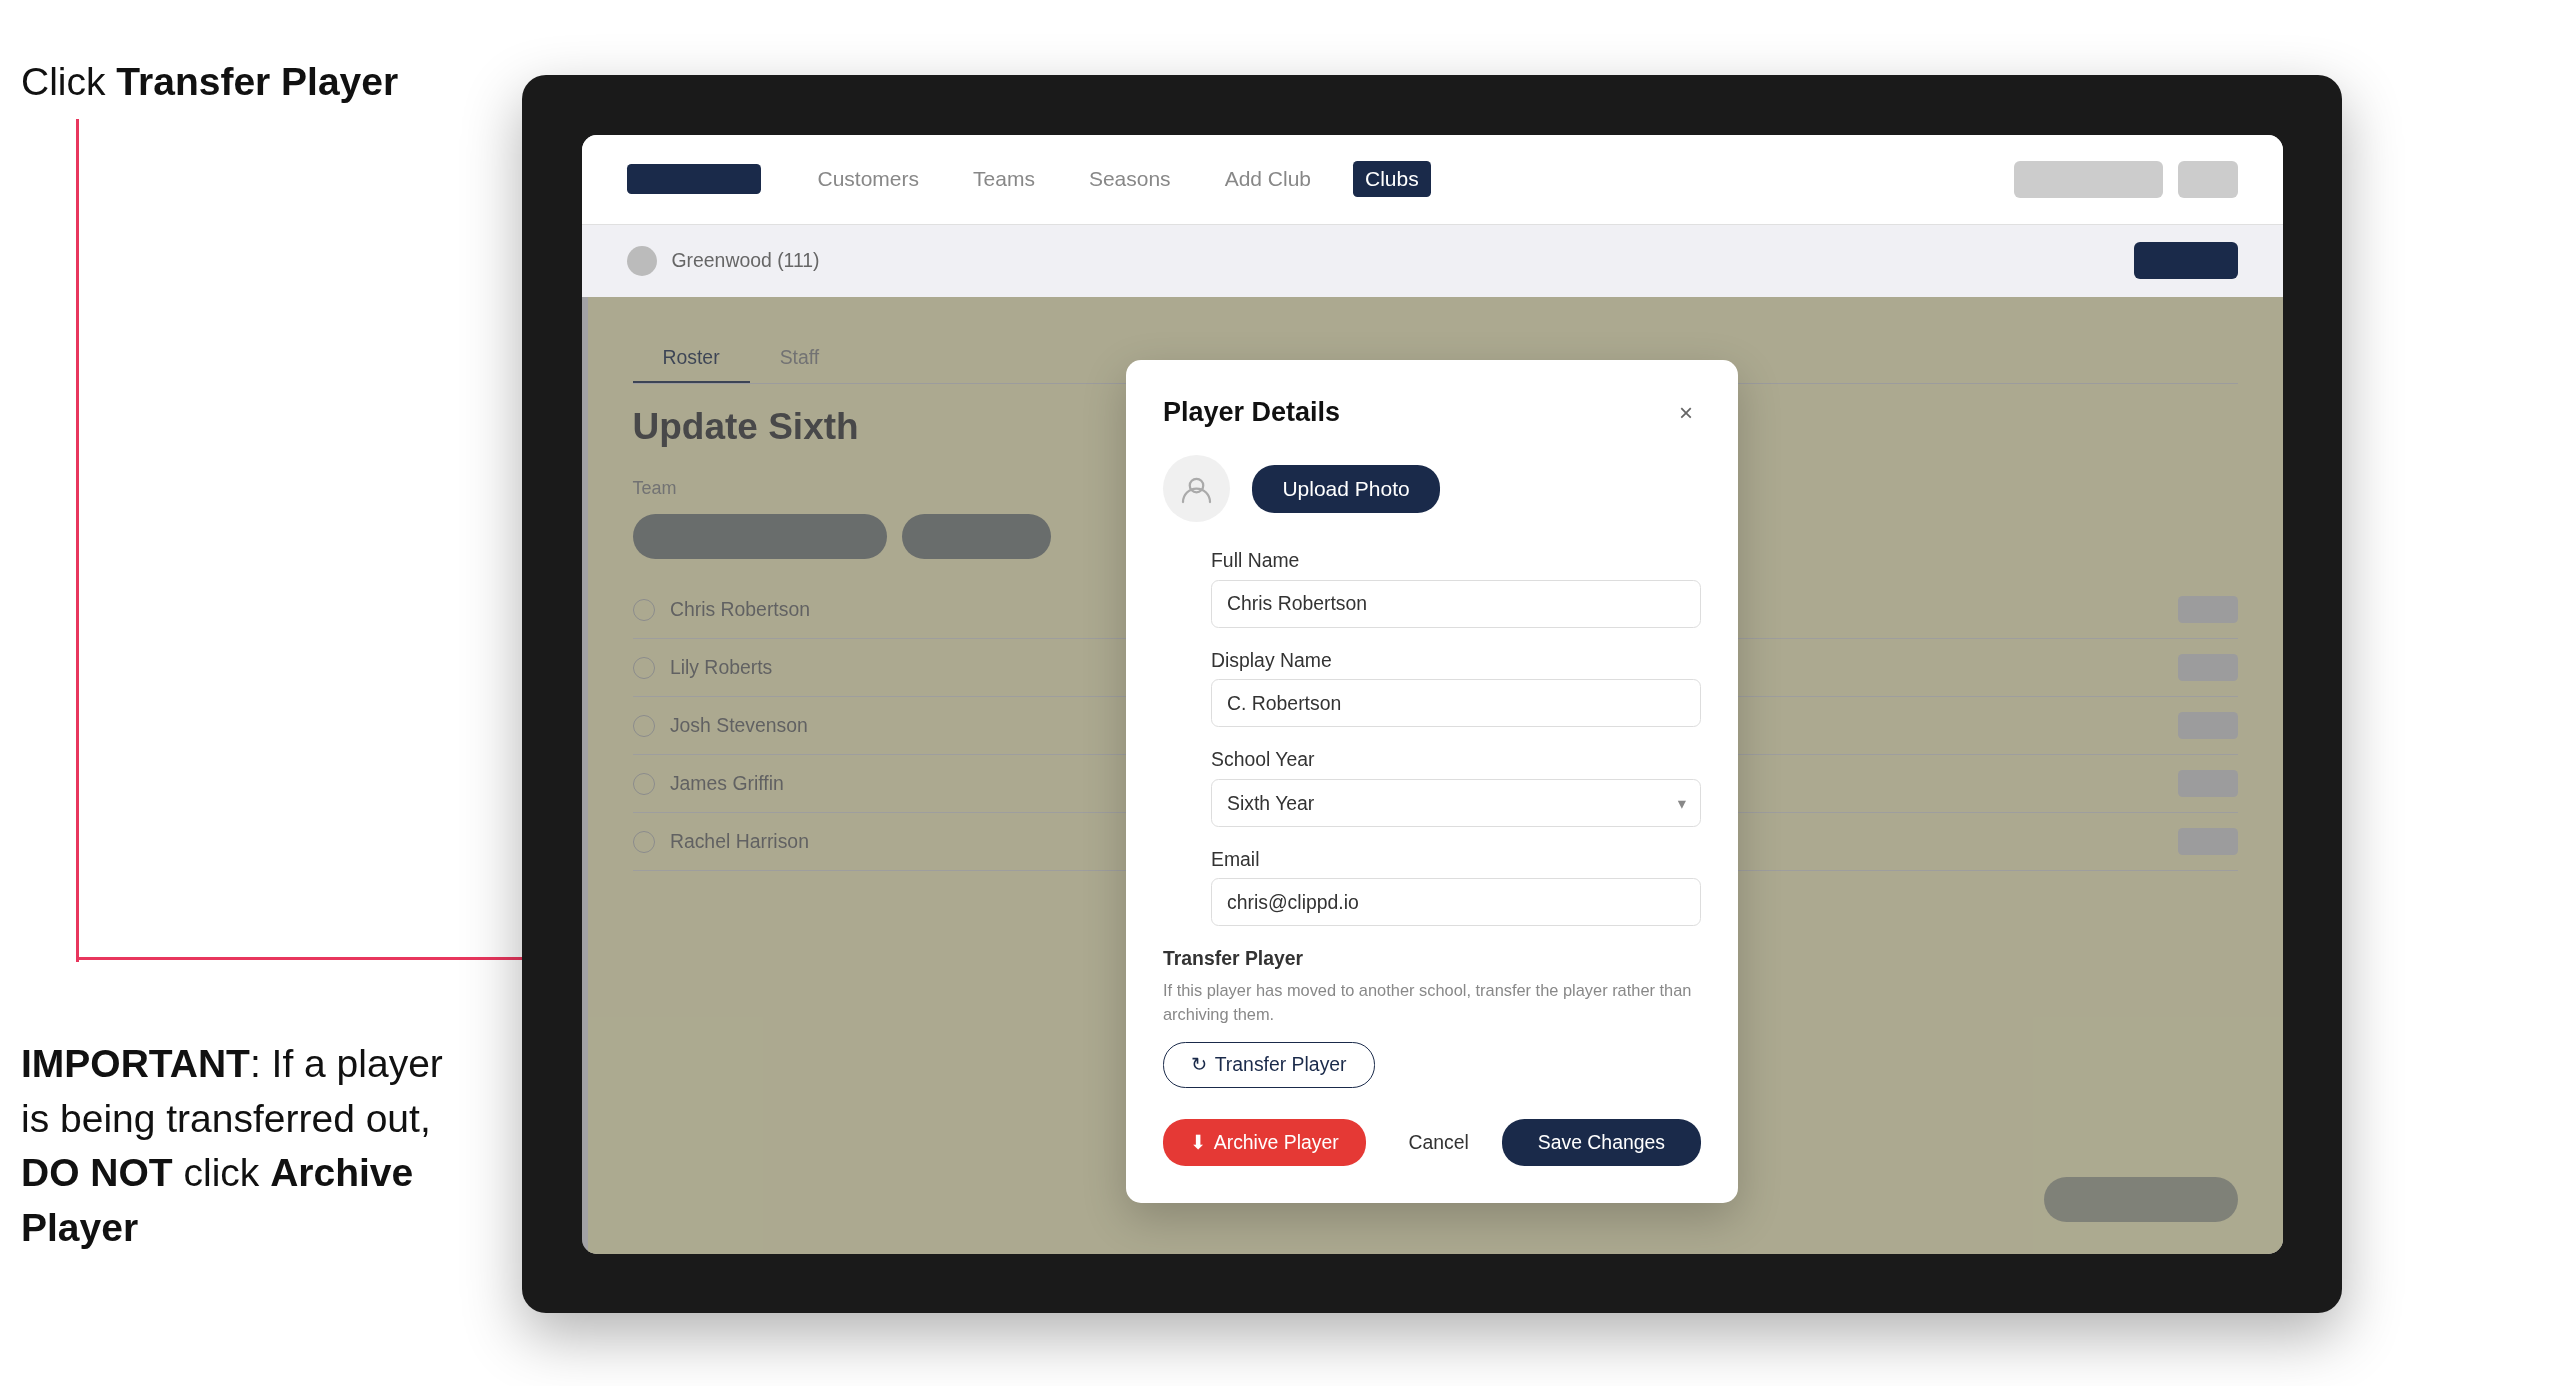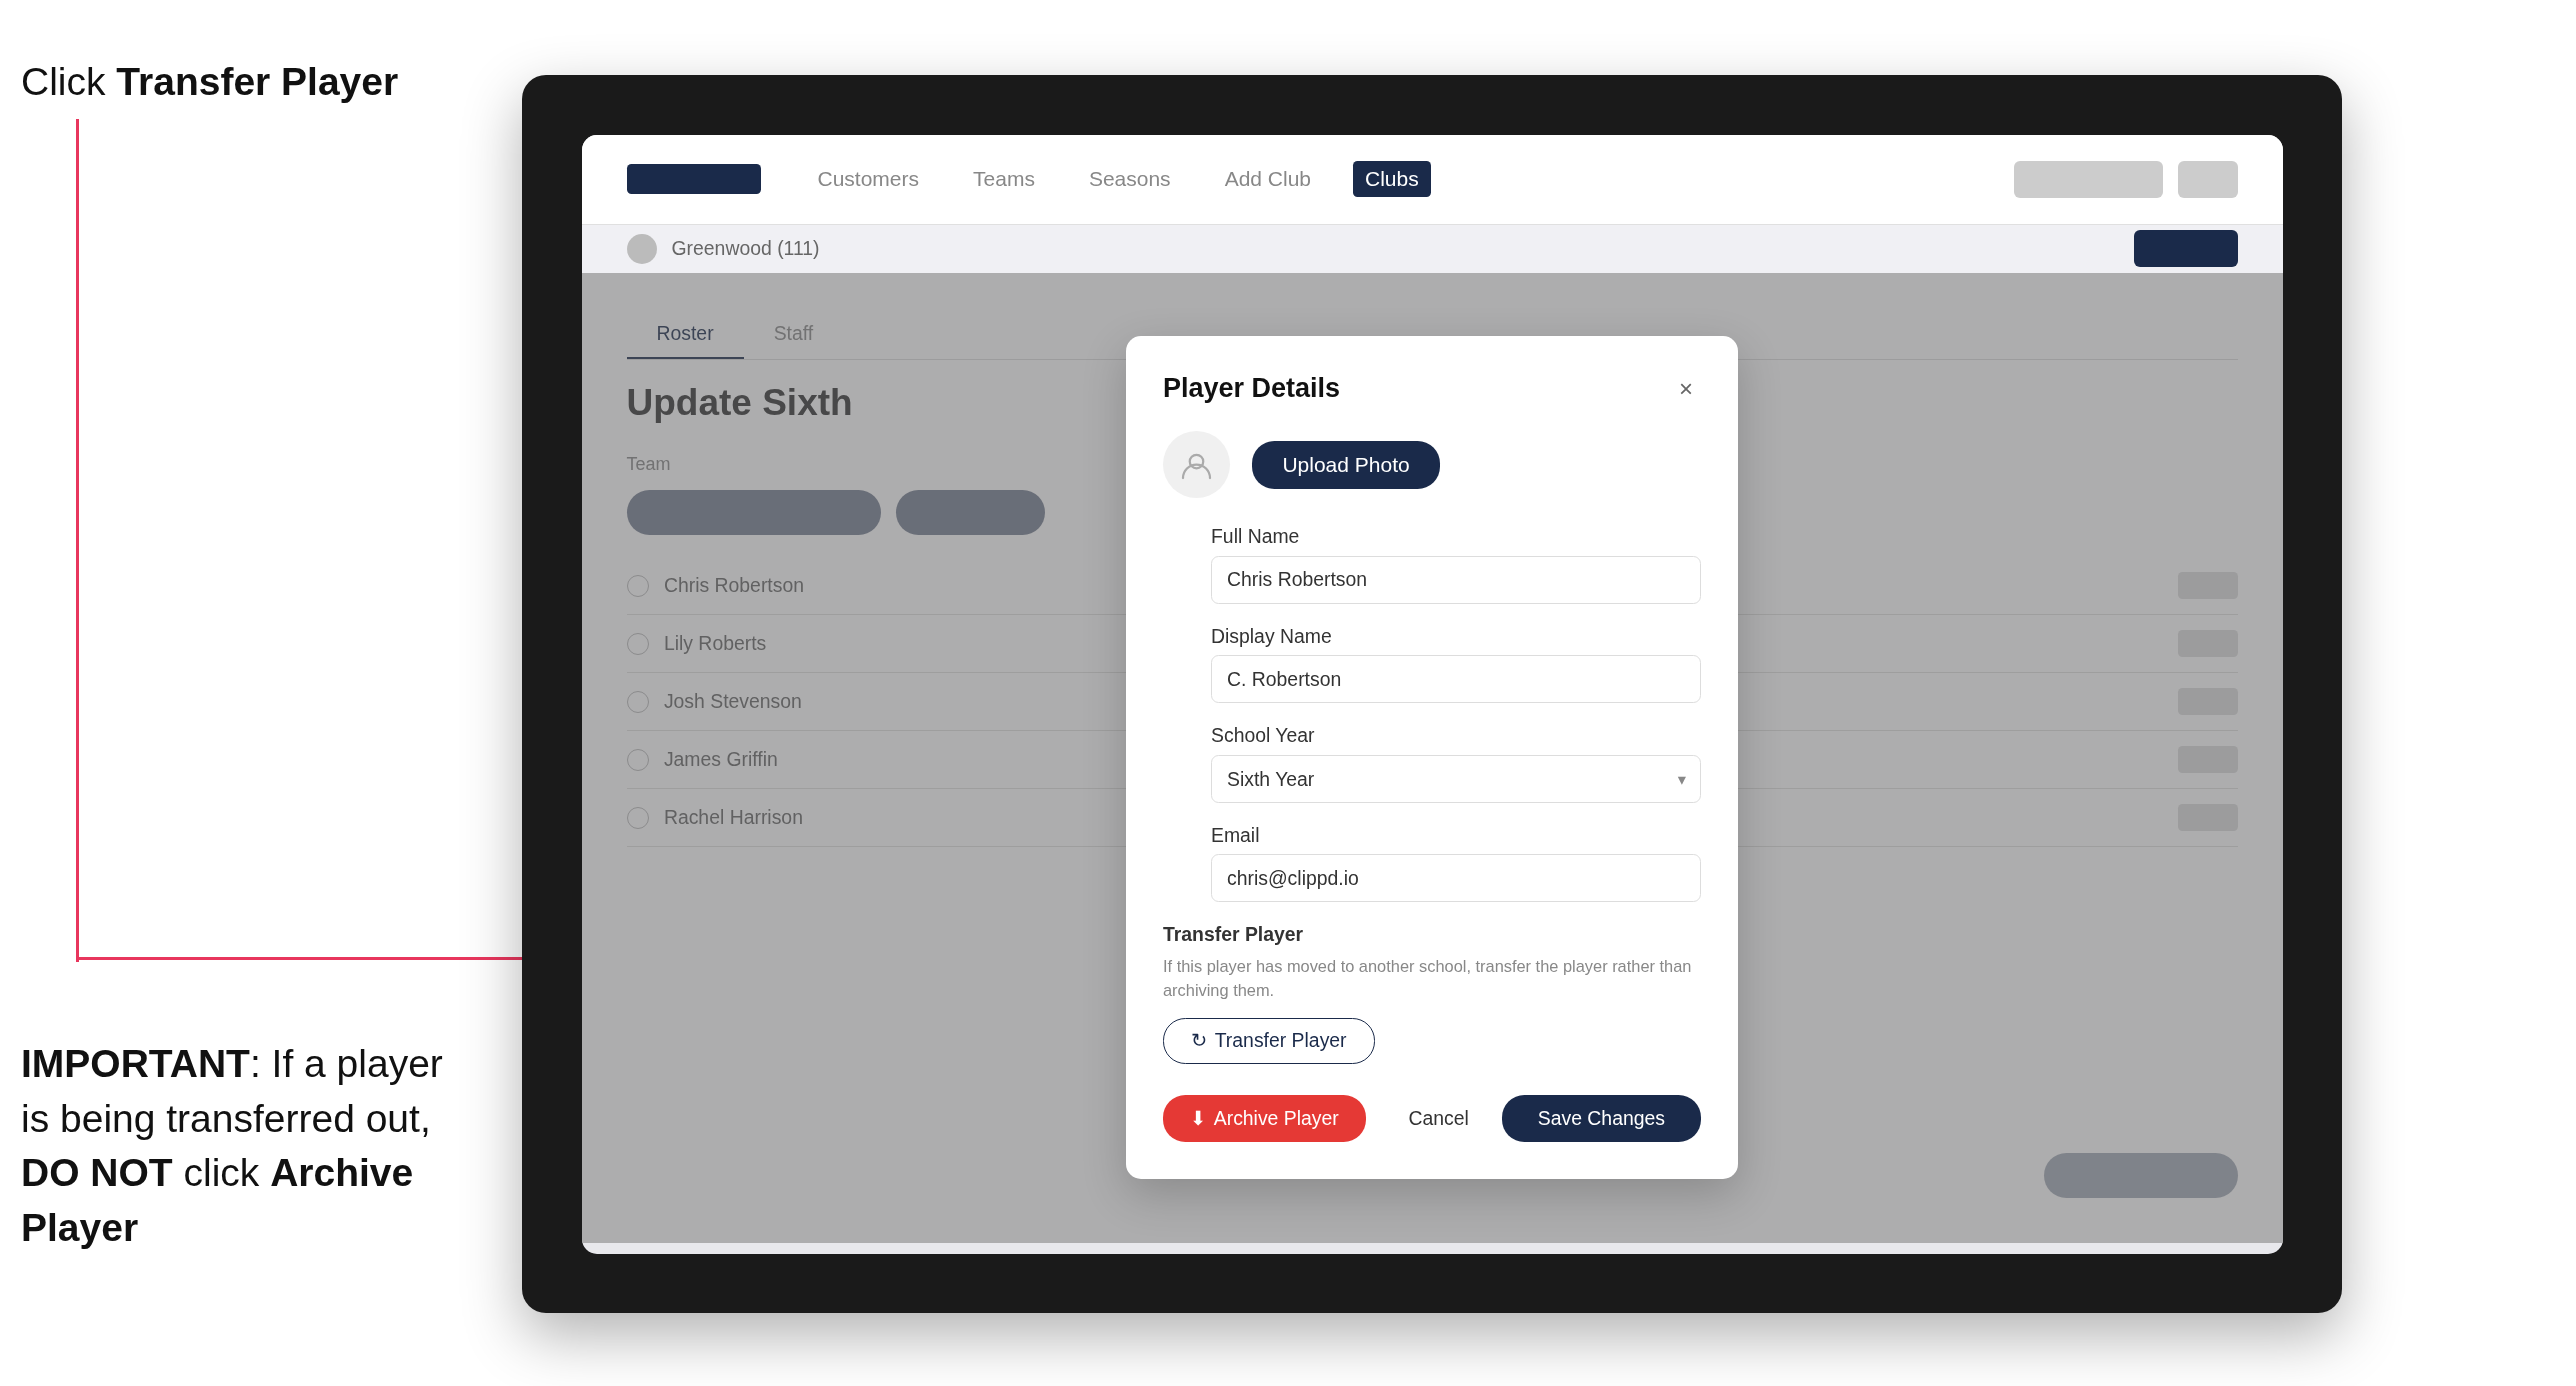--- a/index.html
+++ b/index.html
@@ -135,21 +135,21 @@
     }
     .app-nav-btn2 {
       width: 60px;
       height: 37px;
       background: #ccc;
       border-radius: 6px;
     }
 
     
     .sub-bar {
-      height: 48px;
+      height: 72px;
       background: #f0f0f4;
       display: flex;
       align-items: center;
       padding: 0 45px;
       gap: 15px;
     }
     .sub-bar-icon {
       width: 30px;
       height: 30px;
       background: #bbb;
@@ -170,24 +170,25 @@
     
     .content-area {
       display: flex;
       height: calc(100% - 149px);
       position: relative;
     }
 
     
     .left-panel {
       flex: 1;
-      background: #ffffff;
+      background: #fef9c3;
       padding: 37px 45px;
       filter: blur(0.7px);
       opacity: 0.7;
+      margin-left: 6px;
     }
     .left-panel-title {
       font-size: 37px;
       font-weight: 700;
       color: #333;
       margin-bottom: 30px;
     }
     .left-panel-label {
       font-size: 18px;
       color: #888;

